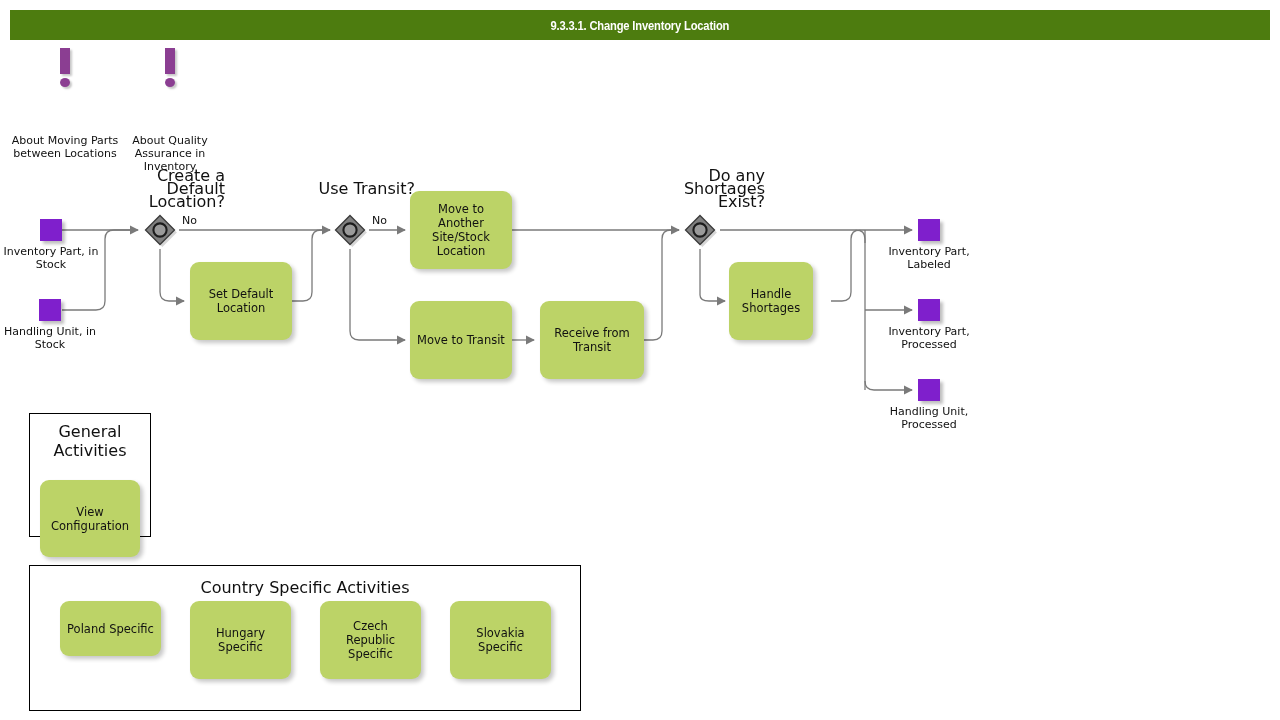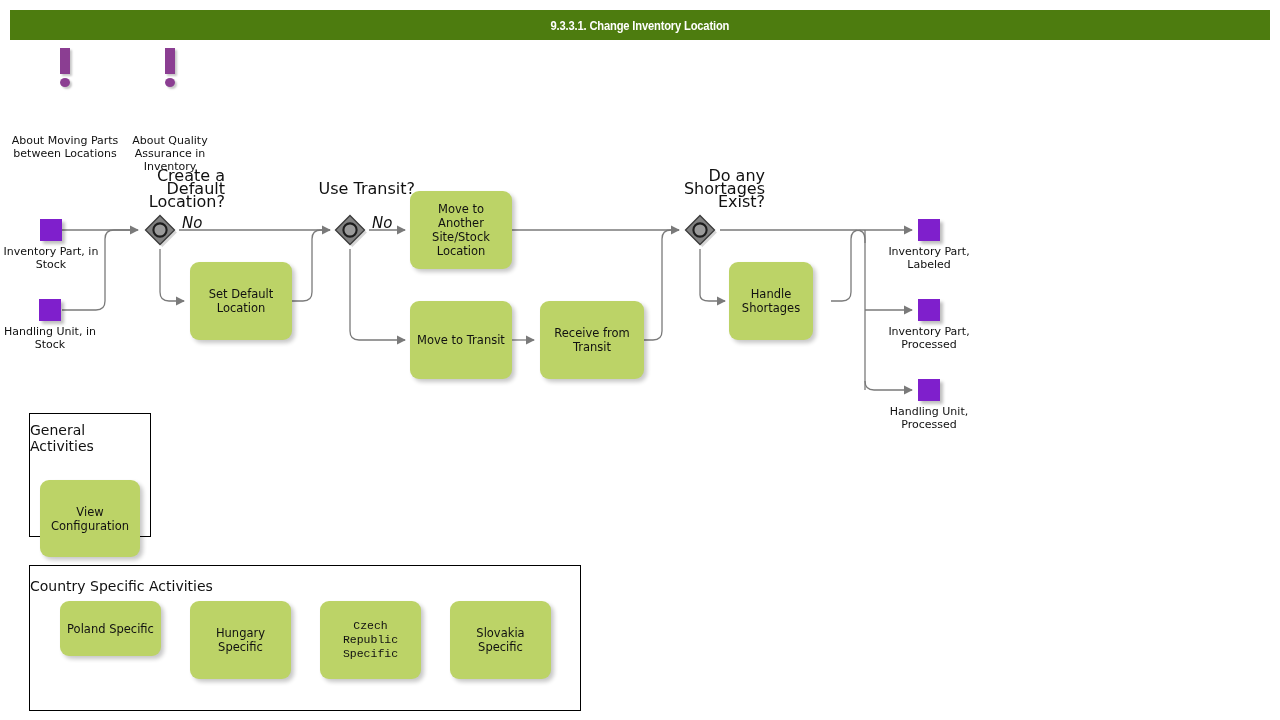--- a/index.html
+++ b/index.html
@@ -149,38 +149,37 @@
     font-size: 11.5px;
     line-height: 14px;
     color: #111111;
     padding: 2px 7px;
     box-sizing: border-box;
   }
 
   
   .flow-label {
     position: absolute;
-    font-size: 15px;
+    font-size: 11px;
     color: #101010;
     white-space: nowrap;
-    font-style: italic;
   }
 
   
   .group-box {
     position: absolute;
     border: 1.5px solid #000000;
     background: #ffffff;
     box-sizing: border-box;
   }
   .group-title {
     position: absolute;
     width: 100%;
-    text-align: left;
-    font-size: 14px;
+    text-align: center;
+    font-size: 16px;
     color: #101010;
   }
 </style>
 </head>
 <body>
 
 <div id="canvas">
 
   <div class="title-bar">
     <span class="title-text">9.3.3.1. Change Inventory Location</span>
@@ -313,16 +312,16 @@
   <div class="group-box" style="left:29px; top:413px; width:122px; height:124px;">
     <div class="group-title" style="top:8px;">General Activities</div>
   </div>
   <div class="task" style="left:40px; top:448px; width:100px; height:77px;margin-top:32px;">View Configuration</div>
 
   <div class="group-box" style="left:29px; top:565px; width:552px; height:146px;">
     <div class="group-title" style="top:12px;">Country Specific Activities</div>
   </div>
   <div class="task" style="left:60px; top:601px; width:101px; height:55px;">Poland Specific</div>
   <div class="task" style="left:190px; top:601px; width:101px; height:78px;">Hungary Specific</div>
-  <div class="task" style="left:320px; top:601px; width:101px; height:78px;font-family:Liberation Mono, monospace;">Czech Republic Specific</div>
+  <div class="task" style="left:320px; top:601px; width:101px; height:78px;">Czech Republic Specific</div>
   <div class="task" style="left:450px; top:601px; width:101px; height:78px;">Slovakia Specific</div>
 
 </div>
 
 </body></html>

